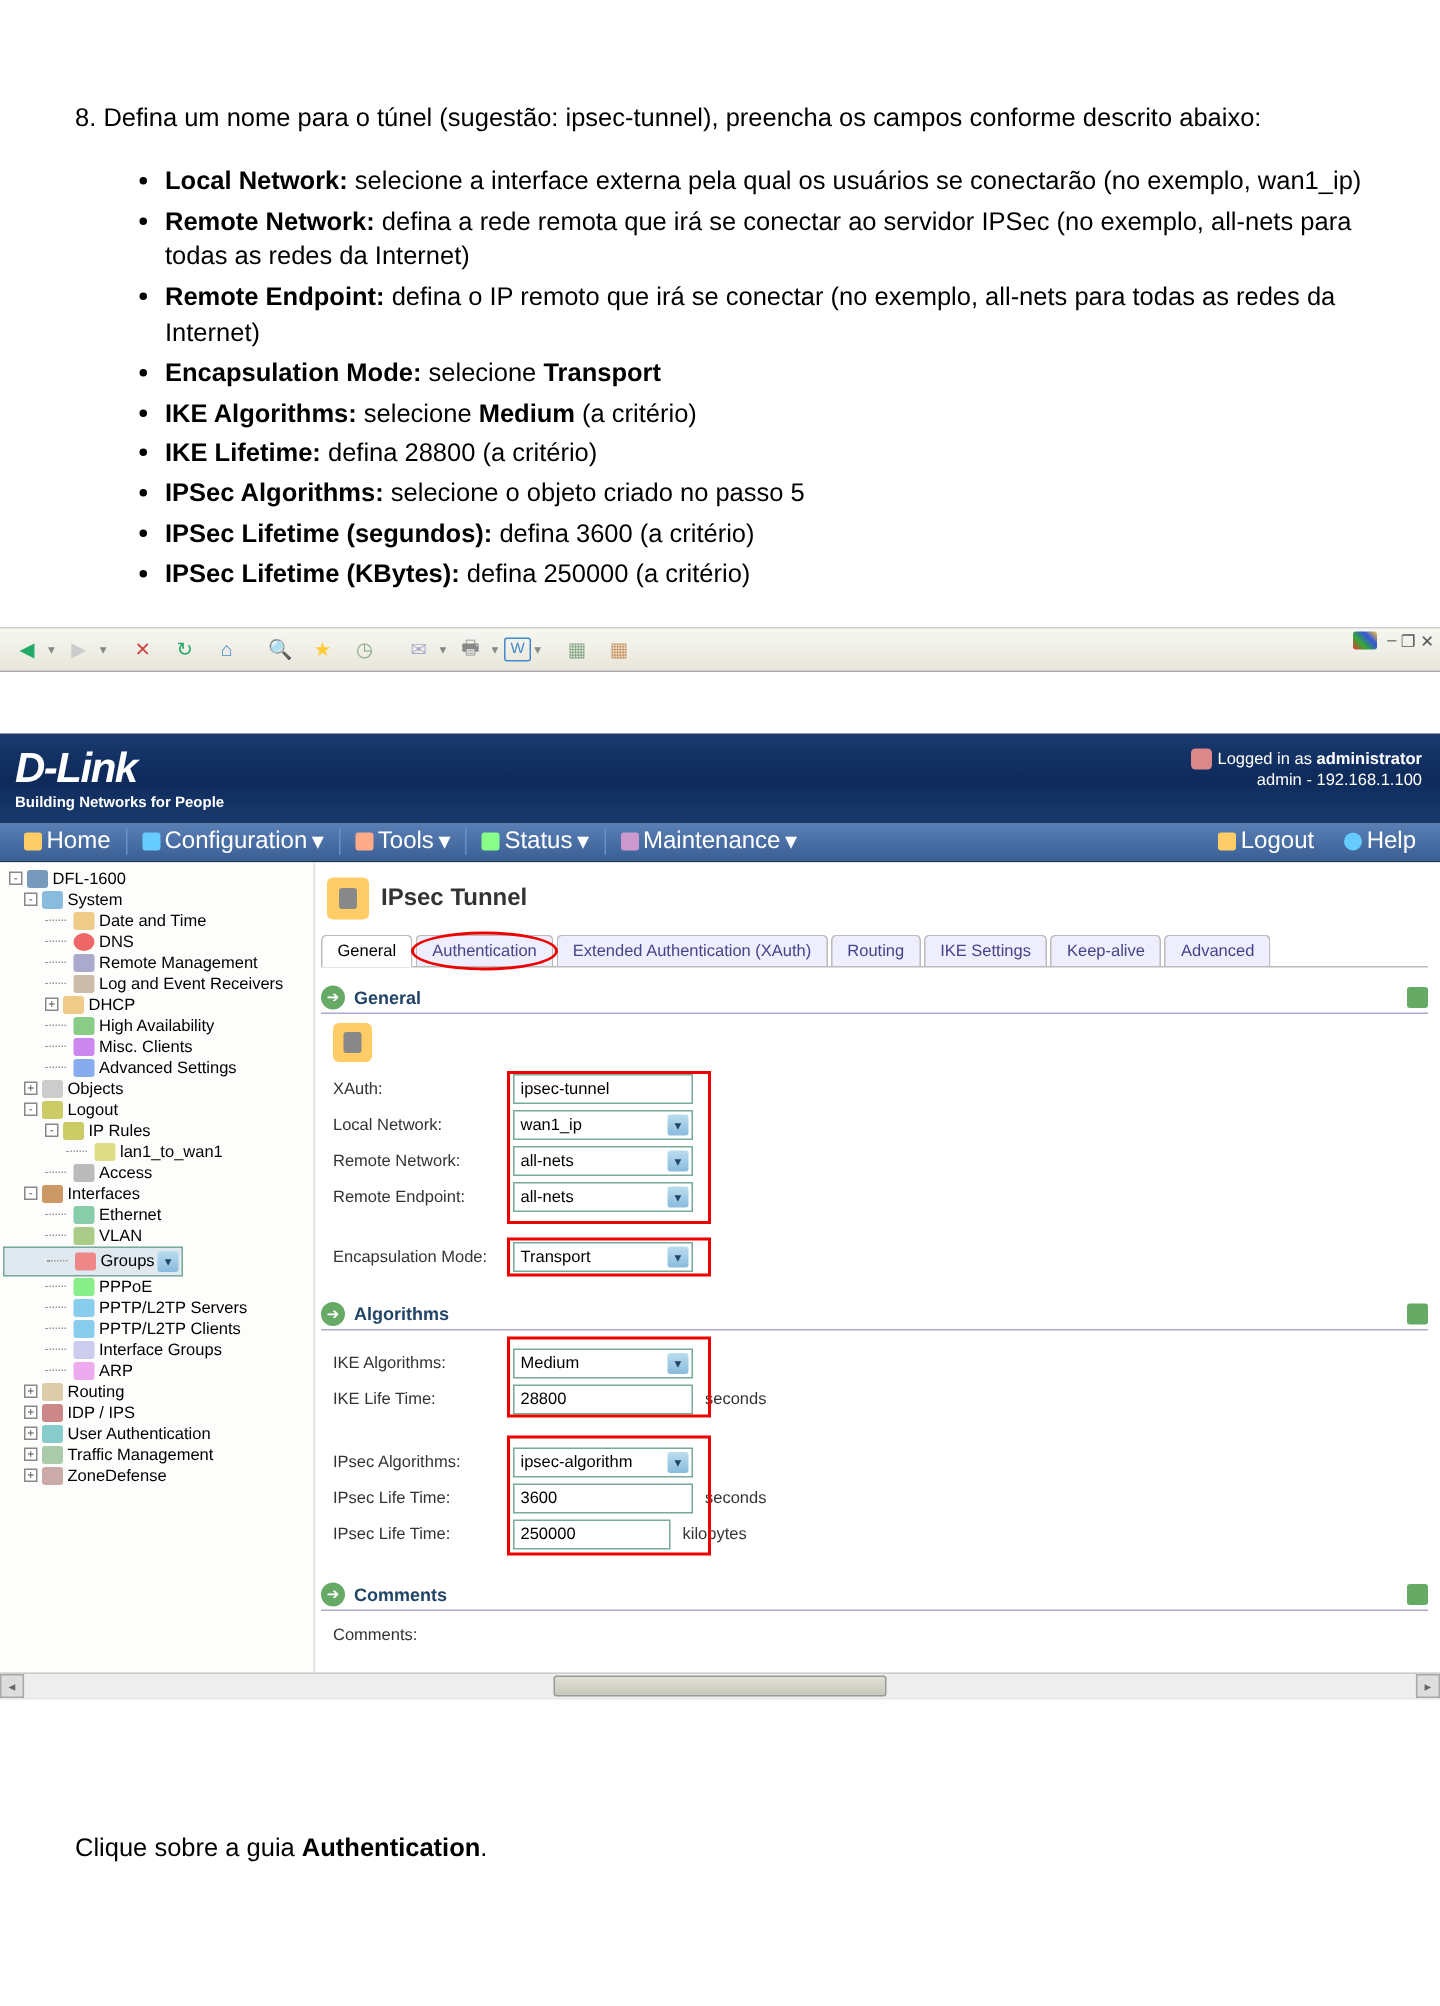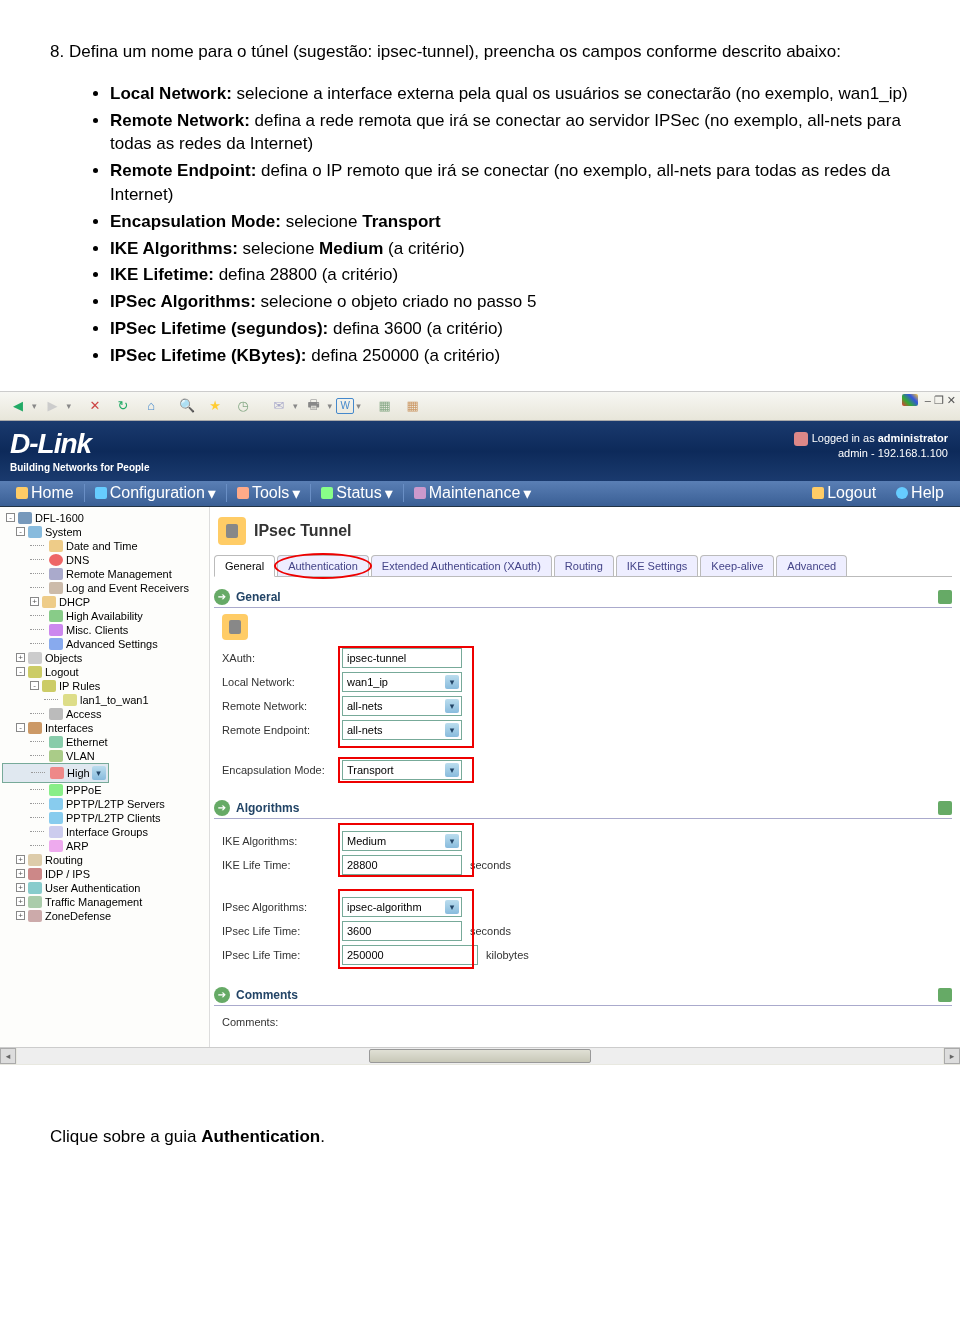--- a/index.html
+++ b/index.html
@@ -1,35 +1,35 @@
 <!DOCTYPE html>
 <html><head>
 <meta charset="utf-8">
 <style>
   * { box-sizing: border-box; margin: 0; padding: 0; }
   body { font-family: Arial, sans-serif; background: #fff; width: 960px; }
   
   
-  .doc { padding: 40px 50px 20px 50px; font-size: 17px; line-height: 1.4; color: #000; }
+  .doc { padding: 30px 50px 20px 50px; font-size: 17px; line-height: 1.4; color: #000; margin-top: 37px; }
   .doc .step-intro { margin-bottom: 18px; }
   .doc ul { list-style: disc; margin-left: 60px; }
   .doc li { margin-bottom: 3px; }
   .doc b { font-weight: bold; }
   .doc .footer-note { margin-top: 20px; margin-left: 0; }
   
   
   .browser-bar { height: 30px; background: linear-gradient(#f7f7f3, #e8e6da); border-top: 1px solid #ccc; border-bottom: 1px solid #aaa; display: flex; align-items: center; padding: 0 6px; gap: 4px; position: relative; }
   .tb-btn { width: 24px; height: 22px; border-radius: 3px; display: inline-flex; align-items: center; justify-content: center; cursor: pointer; font-size: 13px; }
   .tb-sep { width: 4px; }
   .tb-arrow { color: #888; font-size: 9px; margin-left: -2px; }
   .win-controls { position: absolute; right: 4px; top: 2px; font-size: 11px; color: #555; display: flex; gap: 3px; align-items: center; }
   .win-flag { width: 16px; height: 12px; background: linear-gradient(45deg,#e33,#3a3,#35d,#fc3); border-radius: 2px; margin-right: 4px; }
   
   
-  .dlink-header { height: 60px; background: linear-gradient(#1a3a6e, #0d2a5a 50%, #1a3a6e); display: flex; align-items: center; padding: 0 10px; position: relative; color: #fff; }
+  .dlink-header { height: 60px; background: linear-gradient(#1a3a6e, #0d2a5a 50%, #1a3a6e); display: flex; align-items: center; padding: 0 10px; position: relative; color: #fff; margin-top: 41px; }
   .dlink-logo { font-family: Arial; font-size: 28px; font-weight: bold; font-style: italic; letter-spacing: -1px; }
   .dlink-tagline { font-size: 10px; font-weight: bold; margin-top: 2px; }
   .dlink-login { position: absolute; right: 12px; top: 10px; font-size: 11px; text-align: right; line-height: 1.3; }
   .login-icon { display: inline-block; width: 14px; height: 14px; background: #d88; border-radius: 3px; vertical-align: middle; margin-right: 4px; }
   
   
   .dlink-nav { height: 26px; background: linear-gradient(#5a7fb5, #3a5f95); display: flex; align-items: center; padding: 0 6px; color: #fff; font-size: 16px; border-bottom: 1px solid #234; }
   .nav-item { padding: 0 10px; display: inline-flex; align-items: center; gap: 3px; cursor: pointer; }
   .nav-sep { width: 1px; height: 18px; background: #6a8fc5; }
   .nav-spacer { flex: 1; }
@@ -296,21 +296,21 @@
         <span>Ethernet</span>
       </div>
     <div class="tree-node" style="padding-left:28px">
         <span class="dots"></span>
         <span class="ticon ic-vlan"></span>
         <span>VLAN</span>
       </div>
     <div class="tree-node sel" style="padding-left:28px">
         <span class="dots"></span>
         <span class="ticon ic-ipsec"></span>
-        <span>High</span>
+        <span>Groups</span>
       </div>
     <div class="tree-node" style="padding-left:28px">
         <span class="dots"></span>
         <span class="ticon ic-pppoe"></span>
         <span>PPPoE</span>
       </div>
     <div class="tree-node" style="padding-left:28px">
         <span class="dots"></span>
         <span class="ticon ic-pptp"></span>
         <span>PPTP/L2TP Servers</span>
@@ -440,21 +440,21 @@
               <span class="form-label">IPsec Algorithms:</span>
               <span class="sel" style="width:120px">ipsec-algorithm</span>
             </div>
           <div class="form-row">
               <span class="form-label">IPsec Life Time:</span>
               <input class="txt" style="width: 120px;" value="3600">
               <span class="unit">seconds</span>
             </div>
           <div class="form-row">
               <span class="form-label">IPsec Life Time:</span>
-              <input class="txt" style="width: 136px;" value="250000">
+              <input class="txt" style="width: 105px;" value="250000">
               <span class="unit">kilobytes</span>
             </div>
           <div class="red-box" style="top:-2px;left:116px;width:136px;height:80px"></div>
         </div>
       </div>
     </div>
 
     <div class="section">
       <div class="sec-head">
         <span class="sec-arrow">➔</span>

